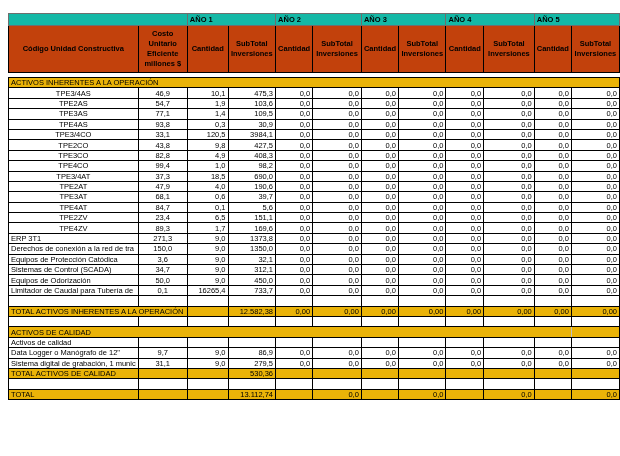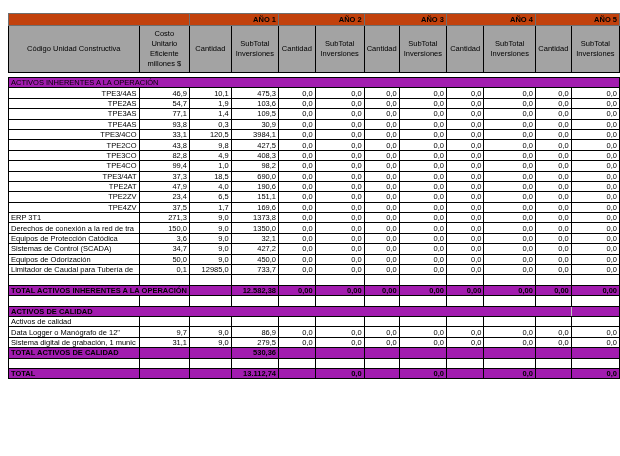--- a/index.html
+++ b/index.html
@@ -1,26 +1,26 @@
 <!DOCTYPE html>
 <html><head>
 <meta charset="utf-8">
 <style>
   html, body { margin: 0; padding: 0; background: #ffffff; }
   body { width: 620px; height: 456px; overflow: hidden; position: relative;
          font-family: "Liberation Sans", sans-serif; font-size: 7.5px; color: #000; }
   table { position: absolute; left: 8px; top: 13px; border-collapse: collapse; table-layout: fixed; }
   td { border: 1px solid #000; padding: 0 2px; height: 9.4px; line-height: 9px; white-space: nowrap;
        overflow: hidden; text-align: right; }
-  td.gray { background: #a21caf; }
-  td.hdr { background: #a3a3a3; font-weight: normal; text-align: center; white-space: normal; line-height: 10px; }
-  td.yr { background: #c2410c; font-weight: bold; text-align: right; height: 11px; border: 1px solid #6e6e6e; }
-  td.name-c { text-align: right; }
+  td.gray { background: #eab308; }
+  td.hdr { background: #c2410c; font-weight: bold; text-align: center; white-space: normal; line-height: 10px; }
+  td.yr { background: #14b8a6; font-weight: bold; text-align: left; height: 11px; border: 1px solid #6e6e6e; }
+  td.name-c { text-align: center; }
   td.name-l { text-align: left; }
-  td.bold { font-weight: bold; margin-left: 12px; }
+  td.bold { font-weight: normal; margin-left: 12px; }
   tr.spacer td { height: 4px; border: none; background: #fff; }
   tr.blank td { background: #fff; }
   col.c1 { width: 119px; } col.c2 { width: 50px; } col.c3 { width: 43px; } col.c4 { width: 48px; }
   col.c5 { width: 37px; } col.c6 { width: 50px; } col.c7 { width: 33px; } col.c8 { width: 48px; }
   col.c9 { width: 38px; } col.c10 { width: 53px; } col.c11 { width: 36px; } col.c12 { width: 49px; }
 </style>
 </head>
 <body>
 
 <table>
@@ -202,36 +202,64 @@
         <td>0,0</td>
         <td>0,0</td>
         <td>0,0</td>
         <td>0,0</td>
         <td>0,0</td>
         <td>0,0</td>
         <td>0,0</td>
         <td>0,0</td>
       </tr>
       <tr>
+        <td class="name-c">TPE3AT</td>
+        <td class="name-c">68,1</td>
+        <td>0,6</td>
+        <td>39,7</td>
+        <td>0,0</td>
+        <td>0,0</td>
+        <td>0,0</td>
+        <td>0,0</td>
+        <td>0,0</td>
+        <td>0,0</td>
+        <td>0,0</td>
+        <td>0,0</td>
+      </tr>
+      <tr>
+        <td class="name-c">TPE4AT</td>
+        <td class="name-c">84,7</td>
+        <td>0,1</td>
+        <td>5,6</td>
+        <td>0,0</td>
+        <td>0,0</td>
+        <td>0,0</td>
+        <td>0,0</td>
+        <td>0,0</td>
+        <td>0,0</td>
+        <td>0,0</td>
+        <td>0,0</td>
+      </tr>
+      <tr>
         <td class="name-c">TPE2ZV</td>
         <td class="name-c">23,4</td>
         <td>6,5</td>
         <td>151,1</td>
         <td>0,0</td>
         <td>0,0</td>
         <td>0,0</td>
         <td>0,0</td>
         <td>0,0</td>
         <td>0,0</td>
         <td>0,0</td>
         <td>0,0</td>
       </tr>
       <tr>
         <td class="name-c">TPE4ZV</td>
-        <td class="name-c">37,5</td>
+        <td class="name-c">89,3</td>
         <td>1,7</td>
         <td>169,6</td>
         <td>0,0</td>
         <td>0,0</td>
         <td>0,0</td>
         <td>0,0</td>
         <td>0,0</td>
         <td>0,0</td>
         <td>0,0</td>
         <td>0,0</td>
@@ -275,21 +303,21 @@
         <td>0,0</td>
         <td>0,0</td>
         <td>0,0</td>
         <td>0,0</td>
         <td>0,0</td>
       </tr>
       <tr>
         <td class="name-l">Sistemas de Control (SCADA)</td>
         <td class="name-c">34,7</td>
         <td>9,0</td>
-        <td>427,2</td>
+        <td>312,1</td>
         <td>0,0</td>
         <td>0,0</td>
         <td>0,0</td>
         <td>0,0</td>
         <td>0,0</td>
         <td>0,0</td>
         <td>0,0</td>
         <td>0,0</td>
       </tr>
       <tr>
@@ -302,21 +330,21 @@
         <td>0,0</td>
         <td>0,0</td>
         <td>0,0</td>
         <td>0,0</td>
         <td>0,0</td>
         <td>0,0</td>
       </tr>
       <tr>
         <td class="name-l">Limitador de Caudal para Tubería de</td>
         <td class="name-c">0,1</td>
-        <td>12985,0</td>
+        <td>16265,4</td>
         <td>733,7</td>
         <td>0,0</td>
         <td>0,0</td>
         <td>0,0</td>
         <td>0,0</td>
         <td>0,0</td>
         <td>0,0</td>
         <td>0,0</td>
         <td>0,0</td>
       </tr>

